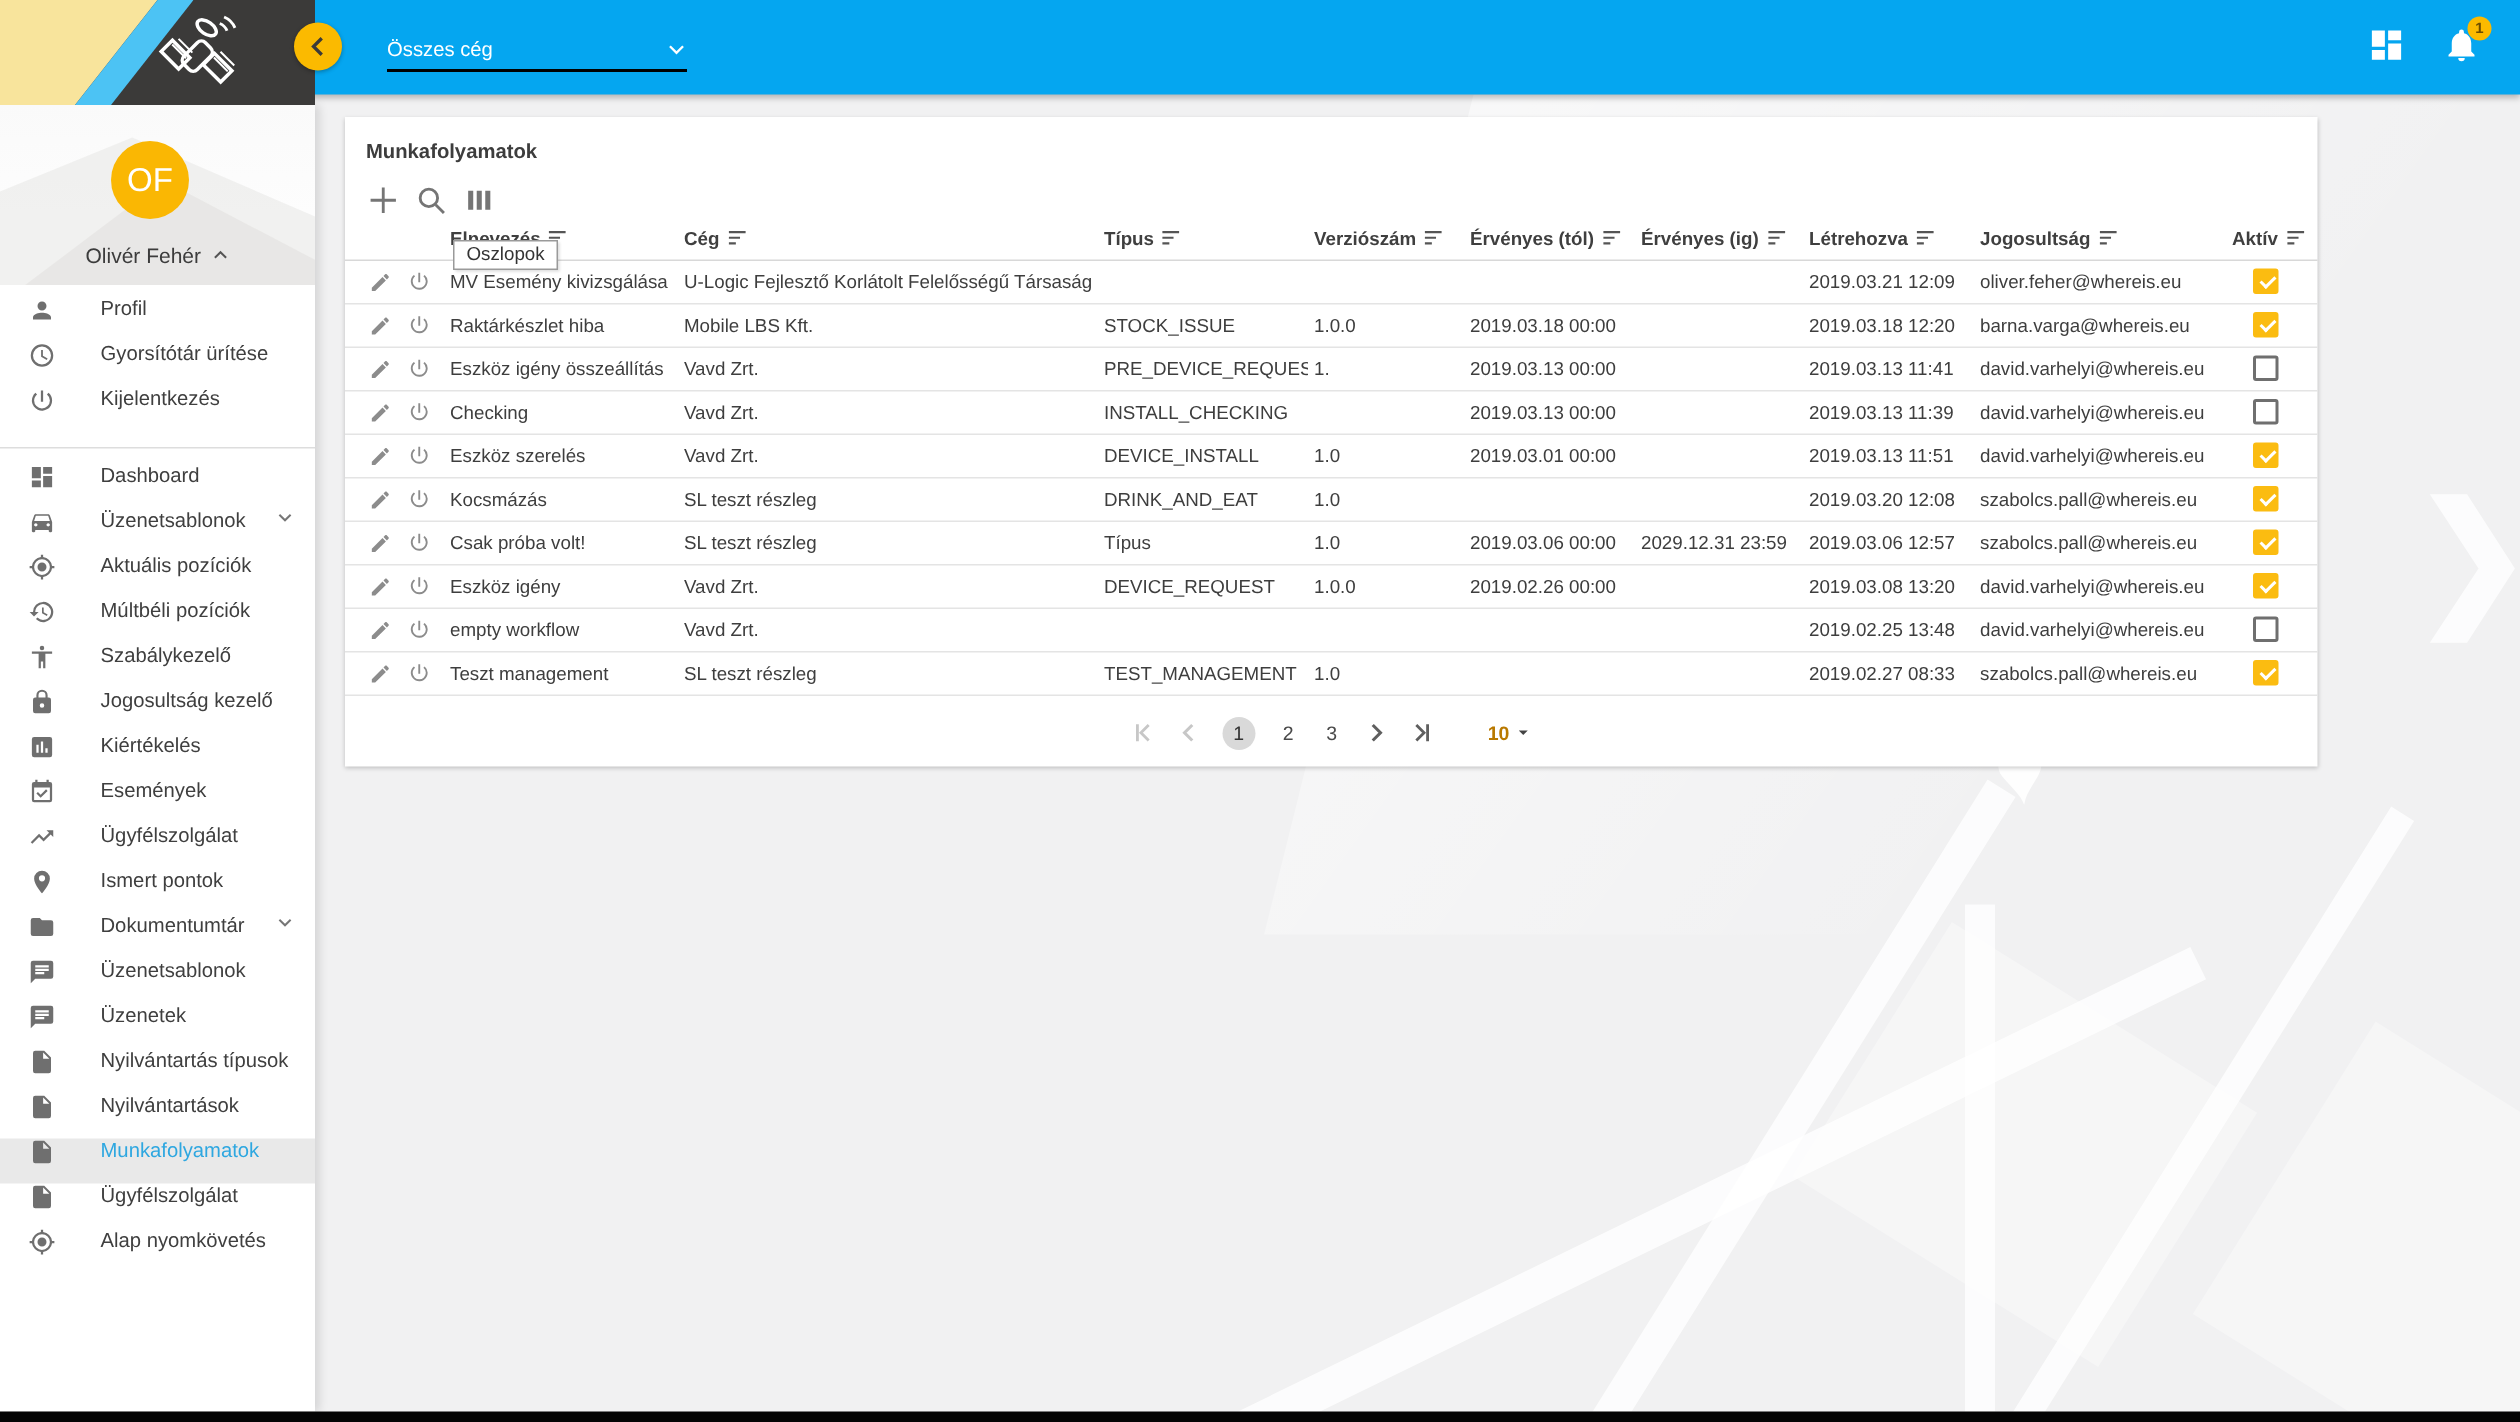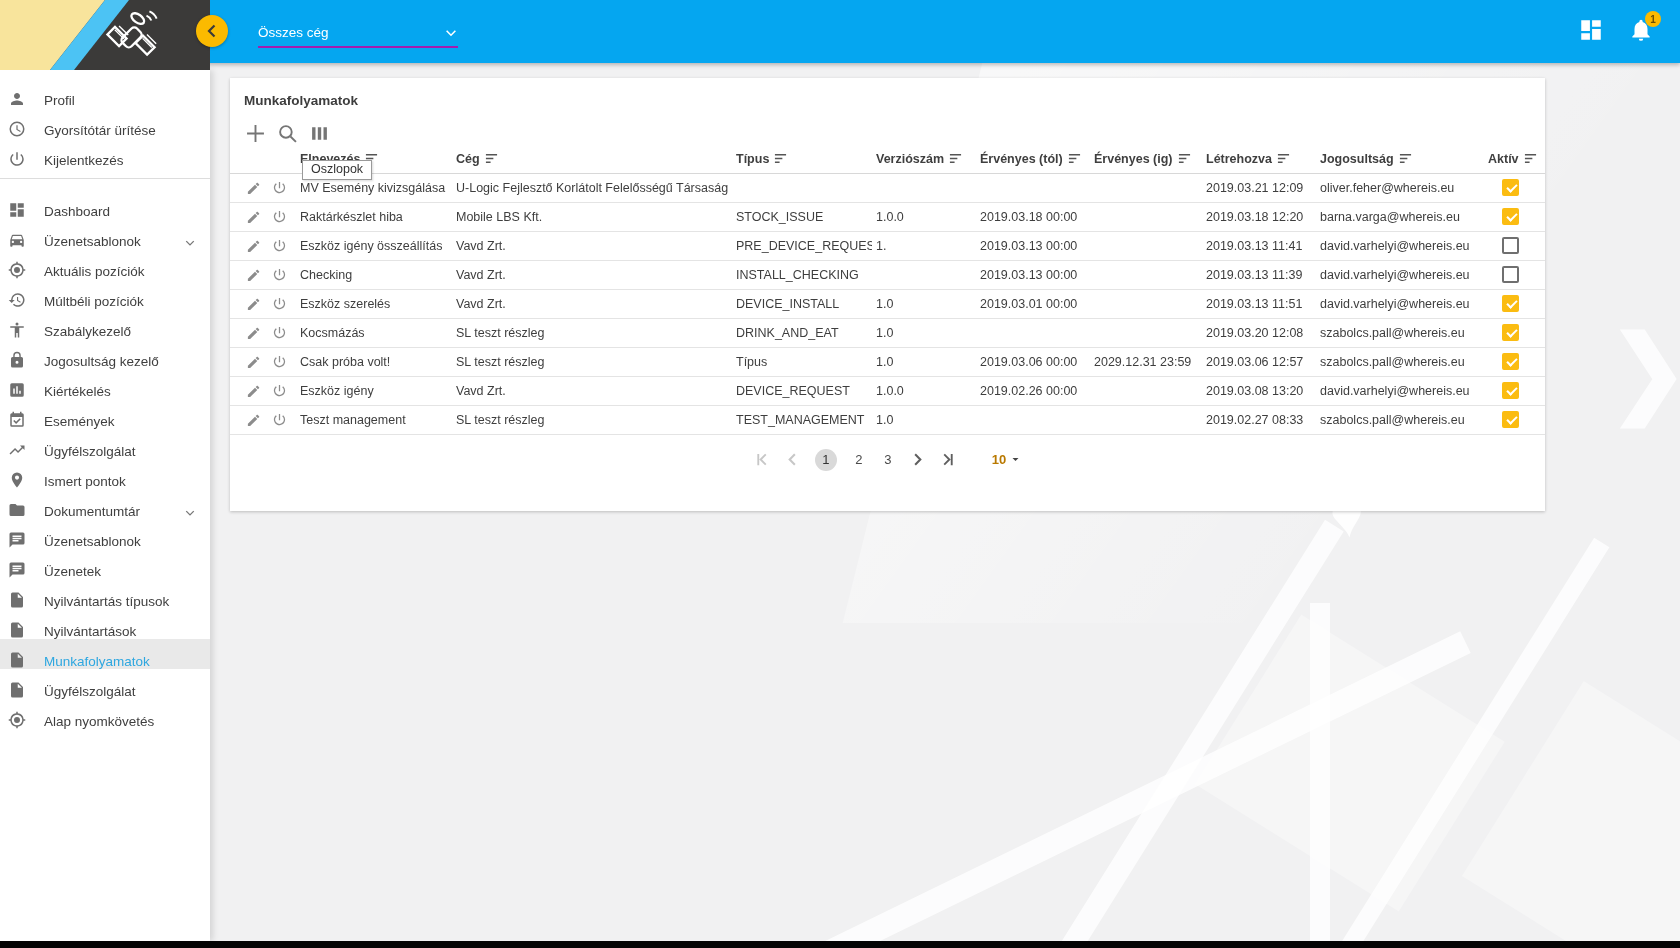--- a/index.html
+++ b/index.html
@@ -6,37 +6,37 @@
   html,body { width:1680px; height:948px; overflow:hidden; font-family:"Liberation Sans", sans-serif; background:#e8e8e8; }
   .stage { position:relative; width:1680px; height:948px; overflow:hidden; background:#f1f1f2; }
 
   
   .topbar { position:absolute; left:0; top:0; width:1680px; height:63px; background:#05a6f0; box-shadow:0 2px 4px rgba(0,0,0,.25); z-index:20; }
   .logo-block { position:absolute; left:0; top:0; width:210px; height:70px; background:#3b3a39; z-index:25; overflow:hidden; }
   .logo-tri-yellow { position:absolute; left:0; top:0; width:130px; height:70px; background:#f8e49c; clip-path:polygon(0 0, 105px 0, 50px 70px, 0 70px); }
   .logo-tri-blue   { position:absolute; left:0; top:0; width:140px; height:70px; background:#4cc3f4; clip-path:polygon(105px 0, 129px 0, 74px 70px, 50px 70px); }
   .sat-icon { position:absolute; left:103px; top:7px; width:58px; height:56px; color:#fff; }
   .back-btn { position:absolute; left:196px; top:15px; width:32px; height:32px; border-radius:50%; background:#fbba00; z-index:30; display:flex; align-items:center; justify-content:center; box-shadow:0 1px 3px rgba(0,0,0,.3); cursor:pointer; color:#3b3a39; }
-  .company-select { position:absolute; left:258px; top:24px; width:200px; height:24px; border-bottom:2px solid #a21caf; color:#fff; font-size:13.5px; display:flex; align-items:flex-start; justify-content:space-between; cursor:pointer; }
+  .company-select { position:absolute; left:258px; top:24px; width:200px; height:24px; border-bottom:2px solid #000000; color:#fff; font-size:13.5px; display:flex; align-items:flex-start; justify-content:space-between; cursor:pointer; }
   .company-select .lbl { padding-top:1px; }
   .company-select .car { width:14px; height:14px; margin-top:2px; color:#fff; }
   .topbar-icons { position:absolute; right:26px; top:17px; display:flex; gap:24px; align-items:center; }
   .tb-ic { width:26px; height:26px; color:#fff; cursor:pointer; position:relative; }
   .badge { position:absolute; right:-7px; top:-6px; width:16px; height:16px; border-radius:50%; background:#fbba00; color:#6b4d00; font-size:10px; font-weight:bold; display:flex; align-items:center; justify-content:center; }
 
   
   .sidebar { position:absolute; left:0; top:70px; width:210px; bottom:7px; background:#fff; z-index:15; box-shadow:3px 0 6px rgba(0,0,0,.12); }
   .profile-art { position:relative; width:210px; height:120px; overflow:hidden; background:linear-gradient(180deg,#fafafa, #fff); }
   .profile-art::before { content:""; position:absolute; inset:0; background:#ececeb; clip-path:polygon(0 48%, 42% 18%, 100% 62%, 100% 100%, 0 100%); opacity:.75; }
   .profile-art::after  { content:""; position:absolute; inset:0; background:#e2e1e0; clip-path:polygon(8% 100%, 52% 42%, 100% 86%, 100% 100%); opacity:.6; }
   .avatar { position:absolute; left:74px; top:24px; width:52px; height:52px; border-radius:50%; background:#fab703; color:#fff; font-size:22px; display:flex; align-items:center; justify-content:center; z-index:2; }
   .user-name { position:absolute; left:0; top:92px; width:210px; text-align:center; font-size:14px; color:#3c3c3c; z-index:2; display:flex; align-items:center; justify-content:center; gap:7px; cursor:pointer; }
   .user-name .car { width:12px; height:12px; color:#555; }
   .side-menu { padding-top:8px; }
-  .side-item { display:flex; align-items:flex-end; height:30px; padding:0 14px 0 8px; cursor:pointer; color:#3f3f3f; }
+  .side-item { display:flex; align-items:flex-start; height:30px; padding:0 14px 0 19px; cursor:pointer; color:#3f3f3f;gap:12px; }
   .side-item .i18 { width:18px; height:18px; color:#6f6f6f; flex:0 0 18px; }
   .side-label { font-size:13.5px; margin-left:18px; white-space:nowrap; flex:1 1 auto; }
   .side-item .chev { width:12px; height:12px; color:#777; }
   .side-item.selected { background:#e9e9e9; }
   .side-item.selected .side-label { color:#2ea7e0; }
   .side-divider { height:1px; background:#ddd; margin:10px 0; }
 
   
   .main-bg { position:absolute; left:210px; top:63px; width:1470px; bottom:7px; overflow:hidden; background:#f1f1f2; }
   .bg-sheen { position:absolute; right:-140px; top:-60px; width:900px; height:620px; background:linear-gradient(115deg, rgba(255,255,255,.55), rgba(245,245,245,0) 62%); transform:skewX(-14deg); }
@@ -234,20 +234,29 @@
         <use href="#ic-satellite"></use>
       </svg>
   </div>
   <div class="back-btn">
     <svg width="16" height="16">
         <use href="#ic-chev-left"></use>
       </svg>
   </div>
 
   <div class="sidebar">
+    <div class="profile-art">
+      <div class="avatar">OF</div>
+      <div class="user-name">
+        <span>Olivér Fehér</span>
+        <svg class="car">
+            <use href="#ic-chev-up"></use>
+          </svg>
+      </div>
+    </div>
     <div class="side-menu">
       <div class="side-item">
         <svg class="i18">
             <use href="#ic-person"></use>
           </svg>
         <span class="side-label">Profil</span>
       </div>
       <div class="side-item">
         <svg class="i18">
             <use href="#ic-clock"></use>
@@ -610,20 +619,41 @@
           <td>
               <div class="act-wrap">
                 <svg class="act-ic">
                   <use href="#ic-pencil"></use>
                 </svg>
                 <svg class="act-ic">
                   <use href="#ic-power"></use>
                 </svg>
               </div>
             </td>
+          <td>empty workflow</td>
+          <td>Vavd Zrt.</td>
+          <td></td>
+          <td></td>
+          <td></td>
+          <td></td>
+          <td>2019.02.25 13:48</td>
+          <td>david.varhelyi@whereis.eu</td>
+          <td><span class="cb"></span></td>
+        </tr>
+        <tr>
+          <td>
+              <div class="act-wrap">
+                <svg class="act-ic">
+                  <use href="#ic-pencil"></use>
+                </svg>
+                <svg class="act-ic">
+                  <use href="#ic-power"></use>
+                </svg>
+              </div>
+            </td>
           <td>Teszt management</td>
           <td>SL teszt részleg</td>
           <td>TEST_MANAGEMENT</td>
           <td>1.0</td>
           <td></td>
           <td></td>
           <td>2019.02.27 08:33</td>
           <td>szabolcs.pall@whereis.eu</td>
           <td><span class="cb checked"></span></td>
         </tr>

